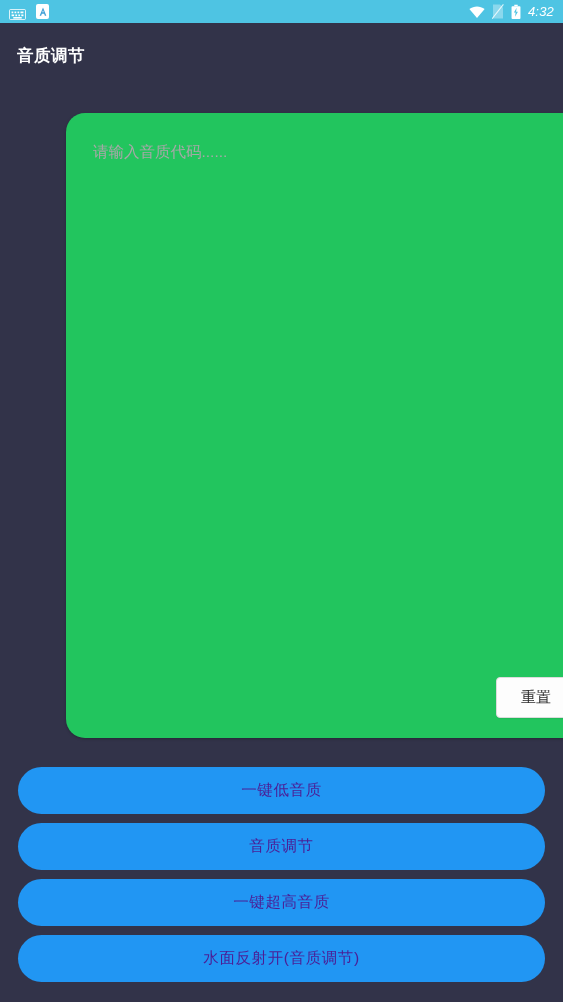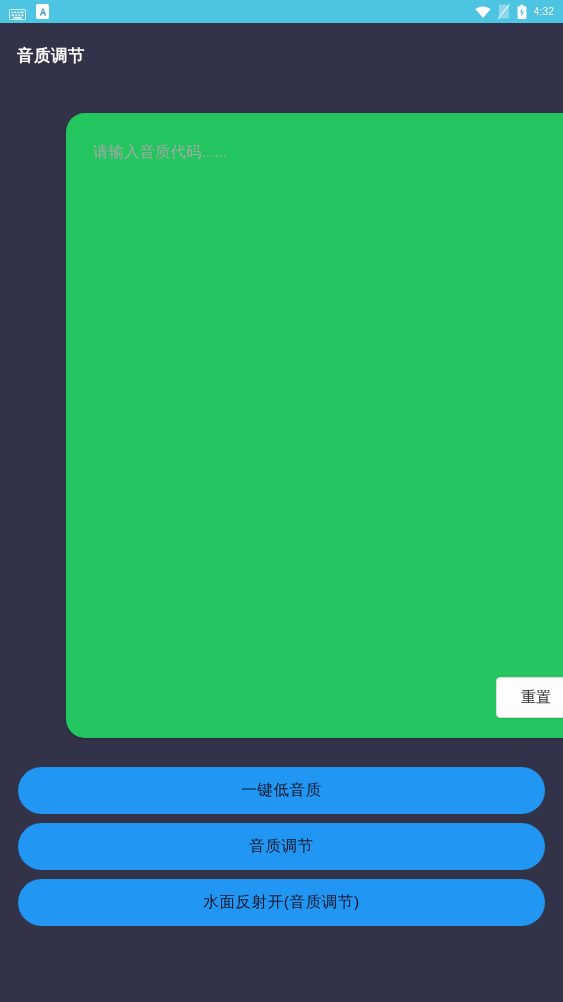--- a/index.html
+++ b/index.html
@@ -58,23 +58,24 @@
     display: flex;
     align-items: center;
     justify-content: center;
   }
   .app-badge svg { display: block; }
   .wifi-icon { display:block; width: 16px; height: 13px;}
   .sim-icon { display:block; width: 12px; height: 15px;}
   .batt-icon { display:block; width: 10px; height: 16px;}
   .clock {
     color: #ffffff;
-    font-size: 10px;
+    font-size: 13px;
     letter-spacing: 0.2px;
     line-height: 1;
+    font-style: italic;
   }
 
   
   .app-bar {
     position: absolute;
     top: 23px; left: 0;
     width: 488px;
     height: 66px;
     background: #323349;
     display: flex;
@@ -149,21 +150,21 @@
     width: 527px;
   }
   .pill-btn {
     display: block;
     width: 527px;
     height: 47px;
     margin-bottom: 9px;
     background: #2196f3;
     border: none;
     border-radius: 24px;
-    color: #0f172a;
+    color: #4c1d95;
     font-size: 15.5px;
     font-family: "Liberation Sans", "DejaVu Sans", sans-serif;
     letter-spacing: 0.6px;
     cursor: pointer;
     box-sizing: border-box;
   }
 </style>
 </head>
 <body>
 
@@ -221,16 +222,17 @@
   <div class="card">
     <textarea class="code-input" placeholder="请输入音质代码......" style=""></textarea>
     <div class="card-actions">
       <button class="flat-btn">重置</button>
     </div>
   </div>
 
   <div class="pill-list">
     <button class="pill-btn">一键低音质</button>
     <button class="pill-btn">音质调节</button>
+    <button class="pill-btn">一键超高音质</button>
     <button class="pill-btn">水面反射开(音质调节)</button>
   </div>
 
 </div>
 
 </body></html>

